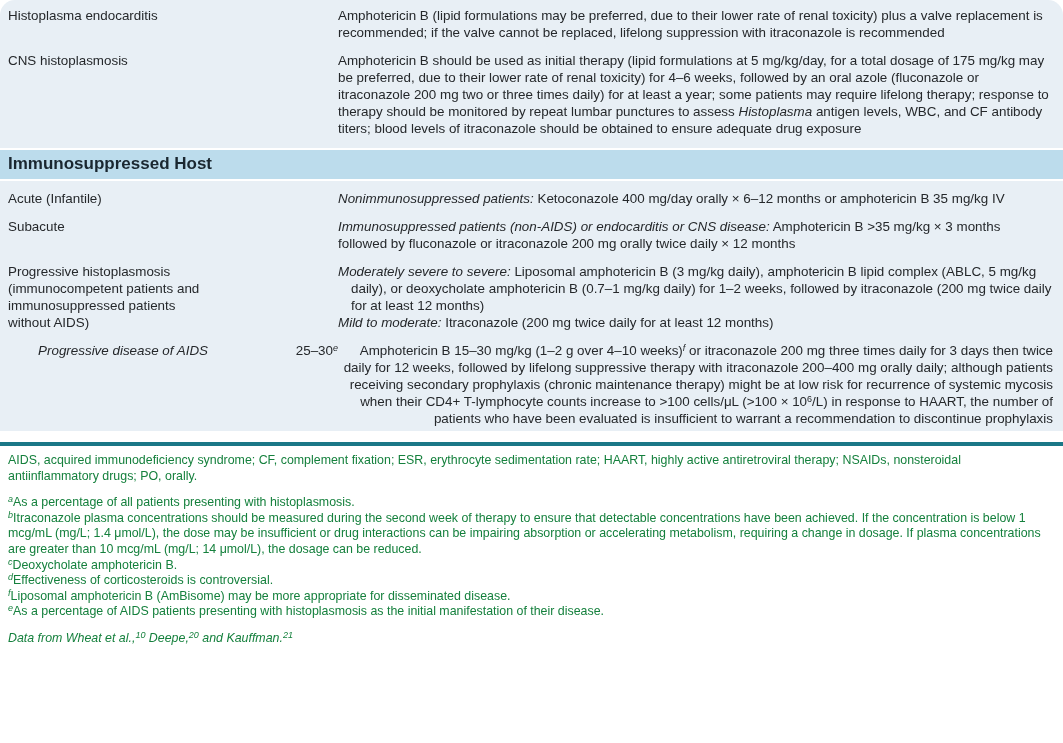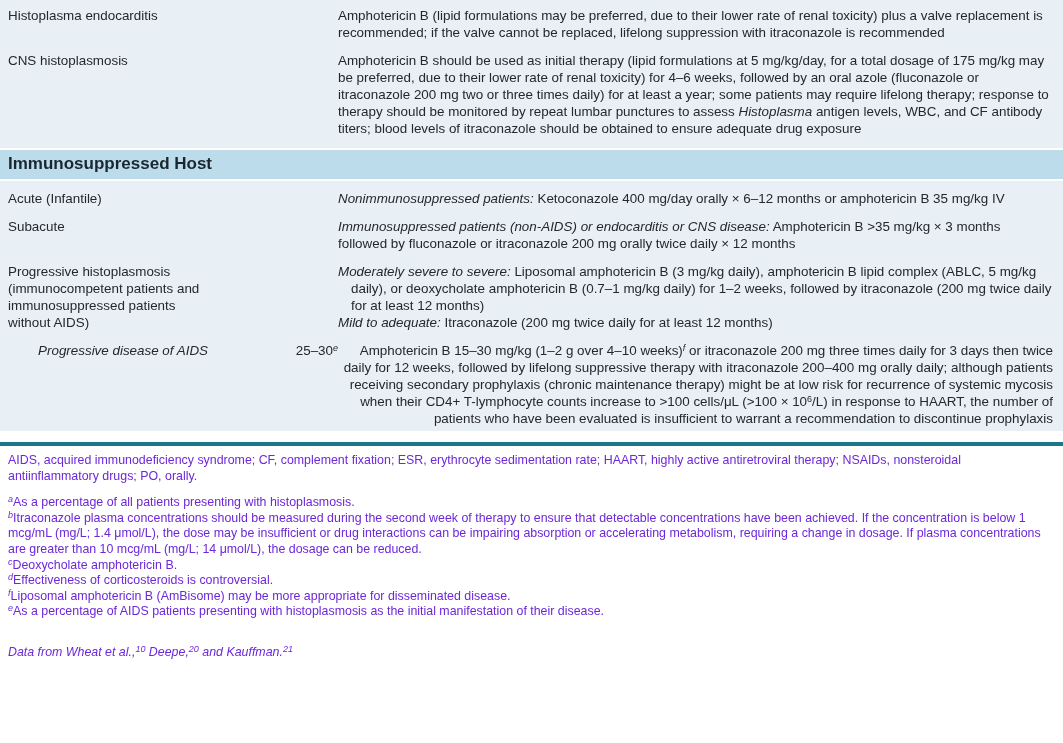--- a/index.html
+++ b/index.html
@@ -3,20 +3,21 @@
 <meta charset="utf-8">
 <style>
   html,body { margin:0; padding:0; }
   .page {
     width:1063px; height:743px;
     background:#ffffff;
     font-family:"Liberation Sans", sans-serif;
     color:#25282b;
     overflow:hidden;
     position:relative;
+    border-radius:15px;
   }
   .tbody {
     background:#e8eff5;
     padding-top:7px;
   }
   .trow {
     display:grid;
     grid-template-columns:210px 120px 1fr;
     padding:0 10px 0 8px;
     margin-bottom:11px;
@@ -38,24 +39,24 @@
     color:#1a2730;
     margin-bottom:9px;
   }
   .hang { padding-left:13px; text-indent:-13px; }
   .lastrow { padding-bottom:4px;text-align:right; }
   .rule { height:4px; background:#1a7787; }
   .footnotes {
     padding:7px 8px 0;
     font-size:12.4px;
     line-height:15.6px;
-    color:#6d28d9;
+    color:#15803d;
   }
   .fn-abbr { margin-bottom:11px; }
-  .fn-source { margin-top:25px; font-style:italic; }
+  .fn-source { margin-top:11px; font-style:italic; }
   sup {
     font-size:9px;
     line-height:0;
     vertical-align:baseline;
     position:relative;
     top:-4px;
   }
   .sup-it { font-style:italic; }
 </style>
 </head>
@@ -90,21 +91,21 @@
       <div class="cell cond">Subacute</div>
       <div class="cell inc"></div>
       <div class="cell ther"><span class="it">Immunosuppressed patients (non-AIDS) or endocarditis or CNS disease:</span><span> Amphotericin B &gt;35 mg/kg × 3 months followed by fluconazole or itraconazole 200 mg orally twice daily × 12 months</span></div>
     </div>
 
     <div class="trow">
       <div class="cell cond">Progressive histoplasmosis (immunocompetent patients and immunosuppressed patients without AIDS)</div>
       <div class="cell inc"></div>
       <div class="cell ther">
         <div class="hang"><span class="it">Moderately severe to severe:</span><span> Liposomal amphotericin B (3 mg/kg daily), amphotericin B lipid complex (ABLC, 5 mg/kg daily), or deoxycholate amphotericin B (0.7–1 mg/kg daily) for 1–2 weeks, followed by itraconazole (200 mg twice daily for at least 12 months)</span></div>
-        <div><span class="it">Mild to adequate:</span><span> Itraconazole (200 mg twice daily for at least 12 months)</span></div>
+        <div><span class="it">Mild to moderate:</span><span> Itraconazole (200 mg twice daily for at least 12 months)</span></div>
       </div>
     </div>
 
     <div class="trow lastrow">
       <div class="cell cond it">Progressive disease of AIDS</div>
       <div class="cell inc"><span>25–30</span><sup class="sup-it">e</sup></div>
       <div class="cell ther"><span>Amphotericin B 15–30 mg/kg (1–2 g over 4–10 weeks)</span><sup class="sup-it">f</sup><span> or itraconazole 200 mg three times daily for 3 days then twice daily for 12 weeks, followed by lifelong suppressive therapy with itraconazole 200–400 mg orally daily; although patients receiving secondary prophylaxis (chronic maintenance therapy) might be at low risk for recurrence of systemic mycosis when their CD4+ T-lymphocyte counts increase to &gt;100 cells/μL (&gt;100 × 10</span><sup>6</sup><span>/L) in response to HAART, the number of patients who have been evaluated is insufficient to warrant a recommendation to discontinue prophylaxis</span></div>
     </div>
 
   </div>

